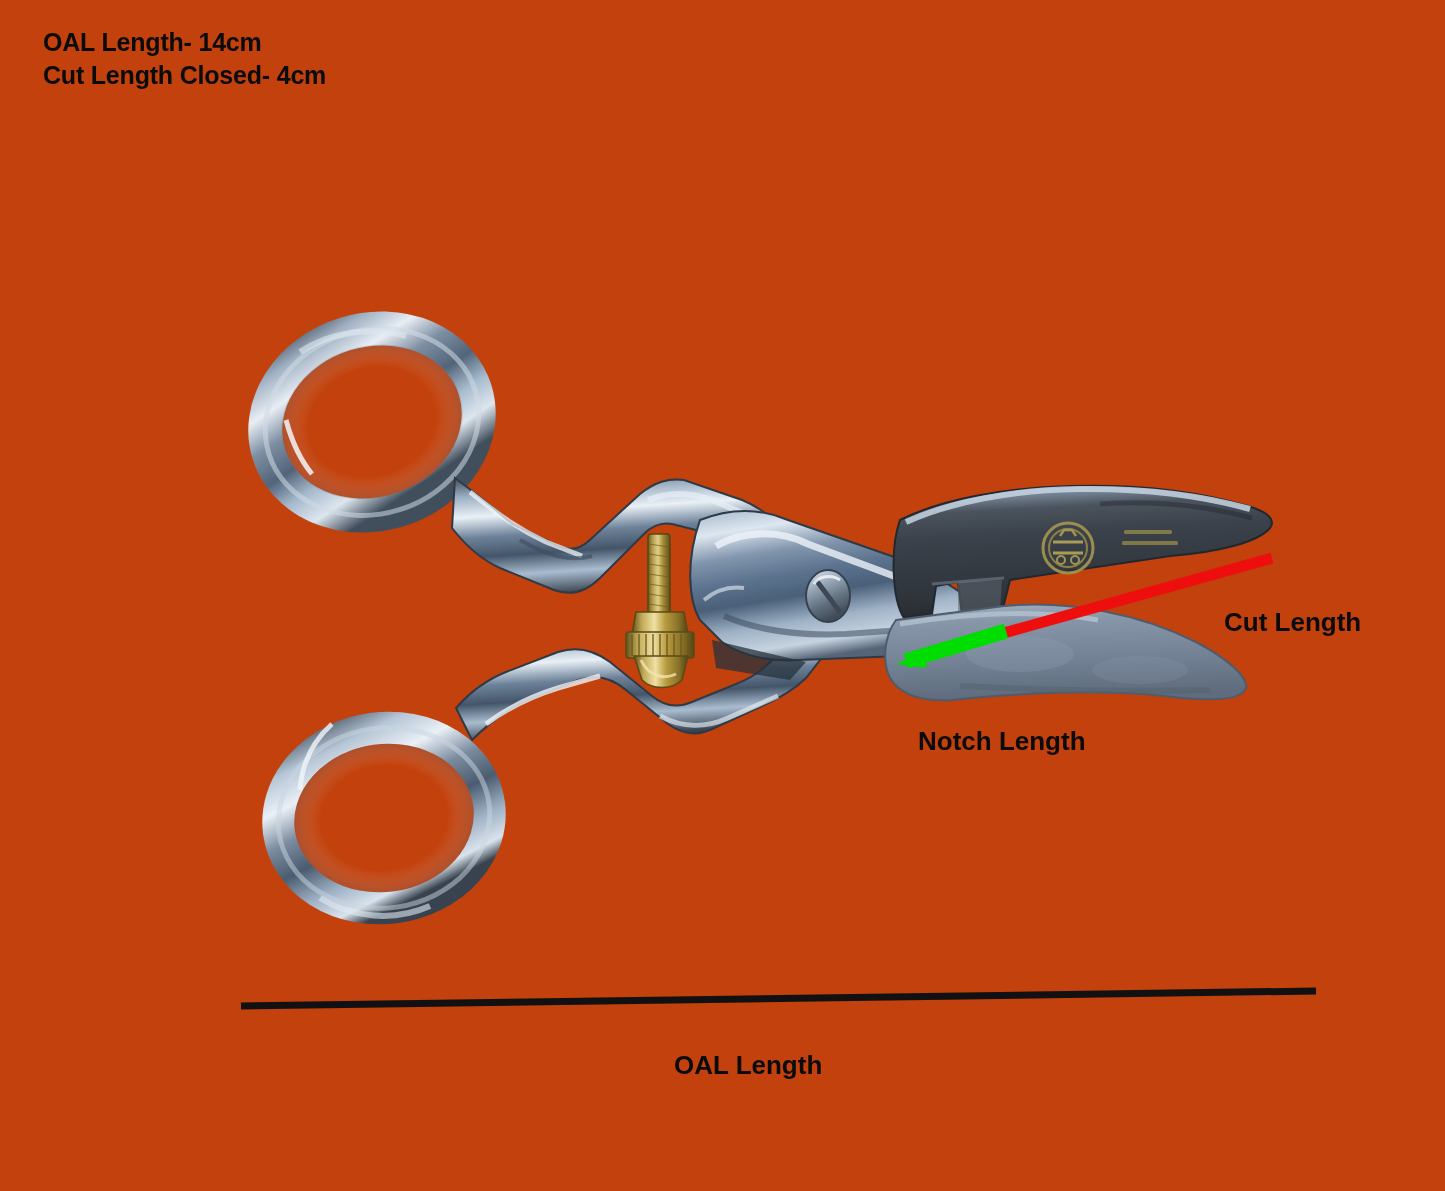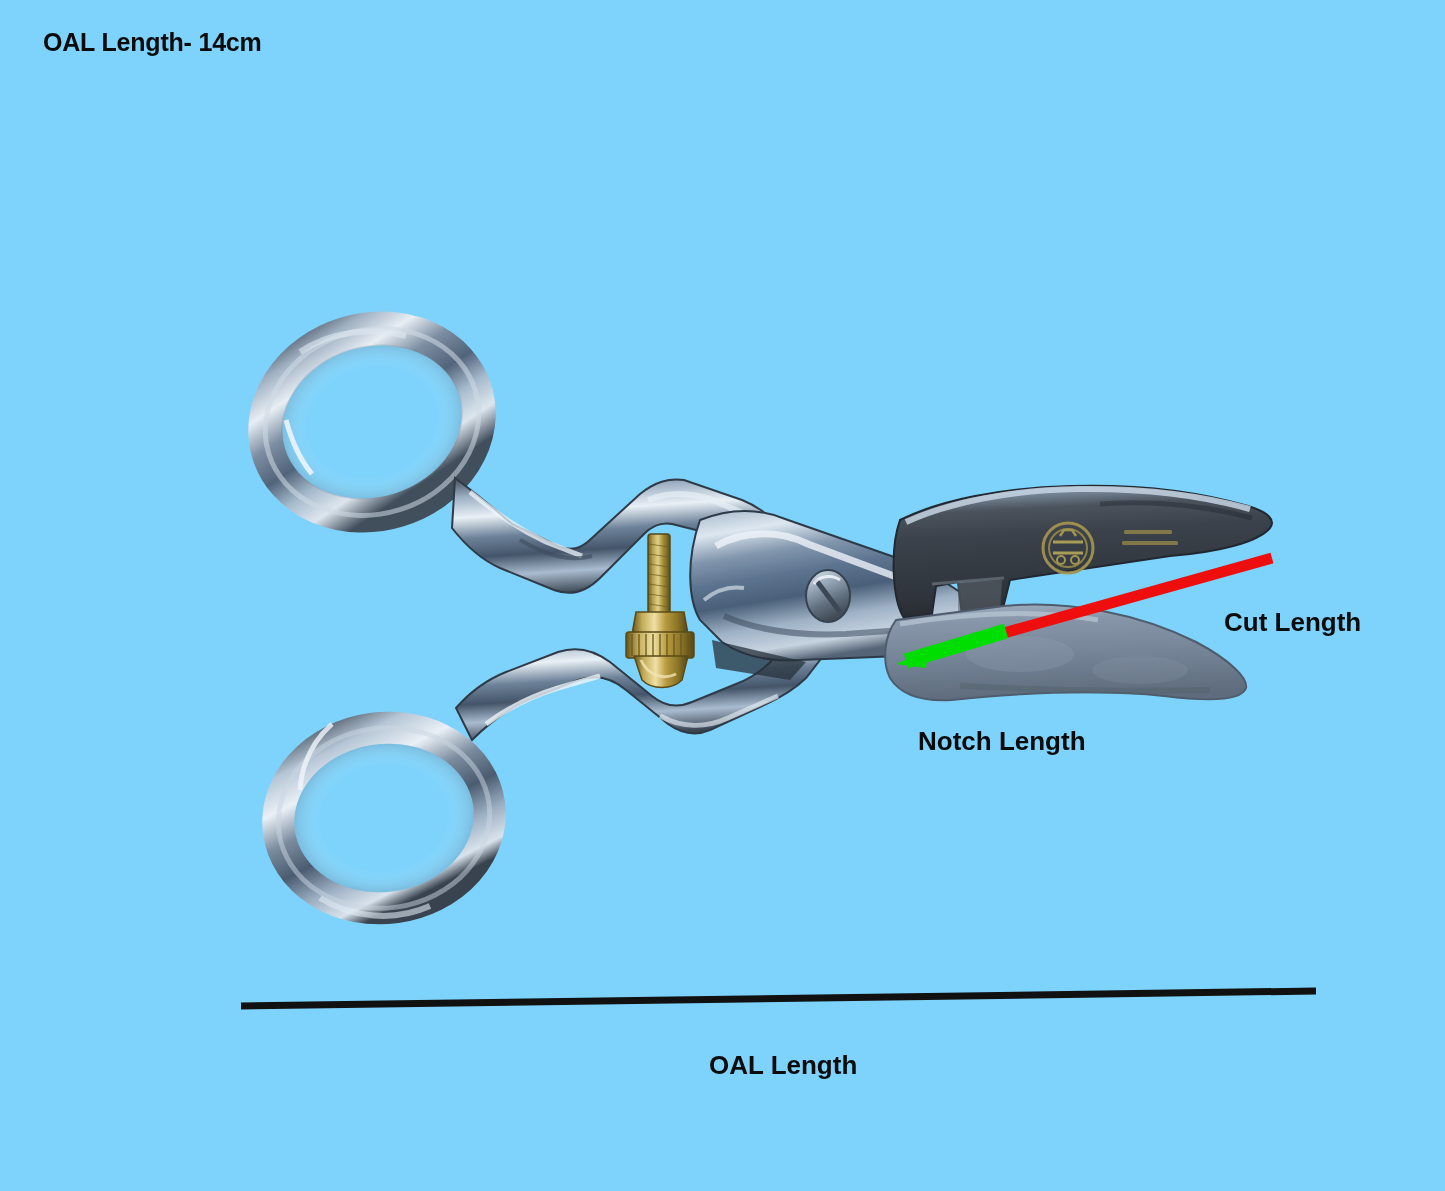--- a/index.html
+++ b/index.html
@@ -7,21 +7,21 @@
     padding: 0;
     background: #ffffff;
   }
   body {
     font-family: "Liberation Sans", sans-serif;
   }
   #page {
     position: relative;
     width: 1445px;
     height: 1191px;
-    background: #7dd3fc;
+    background: #c2410c;
     overflow: hidden;
   }
   .spec-block {
     position: absolute;
     left: 43px;
     top: 26px;
     line-height: 1.33;
   }
   .spec-line {
     font-size: 25px;
@@ -40,21 +40,21 @@
   #label-cut-length {
     left: 1224px;
     top: 607px;
     text-align: center;
   }
   #label-notch-length {
     left: 918px;
     top: 726px;
   }
   #label-oal-length {
-    left: 709px;
+    left: 674px;
     top: 1050px;
   }
   #scissors-figure {
     position: absolute;
     left: 0;
     top: 0;
   }
   #measure-overlay {
     position: absolute;
     left: 0;
@@ -337,20 +337,21 @@
     <line x1="1004" y1="633" x2="1272" y2="558" stroke="#ee0e0e" stroke-width="11" stroke-linecap="butt"></line>
 
     <line x1="1006" y1="631" x2="906" y2="661" stroke="#00dd00" stroke-width="15" stroke-linecap="butt"></line>
     <path d="M896 664 L928 650 L926 668 Z" fill="#00dd00"></path>
 
     <line x1="241" y1="1006" x2="1316" y2="991" stroke="#111111" stroke-width="7" stroke-linecap="butt"></line>
   </svg>
 
   <div class="spec-block">
     <div class="spec-line">OAL Length- 14cm</div>
+    <div class="spec-line">Cut Length Closed- 4cm</div>
   </div>
 
   <div class="annot-label" id="label-cut-length">Cut Length</div>
 
   <div class="annot-label" id="label-notch-length">Notch Length</div>
 
   <div class="annot-label" id="label-oal-length">OAL Length</div>
 
 </div>
 

